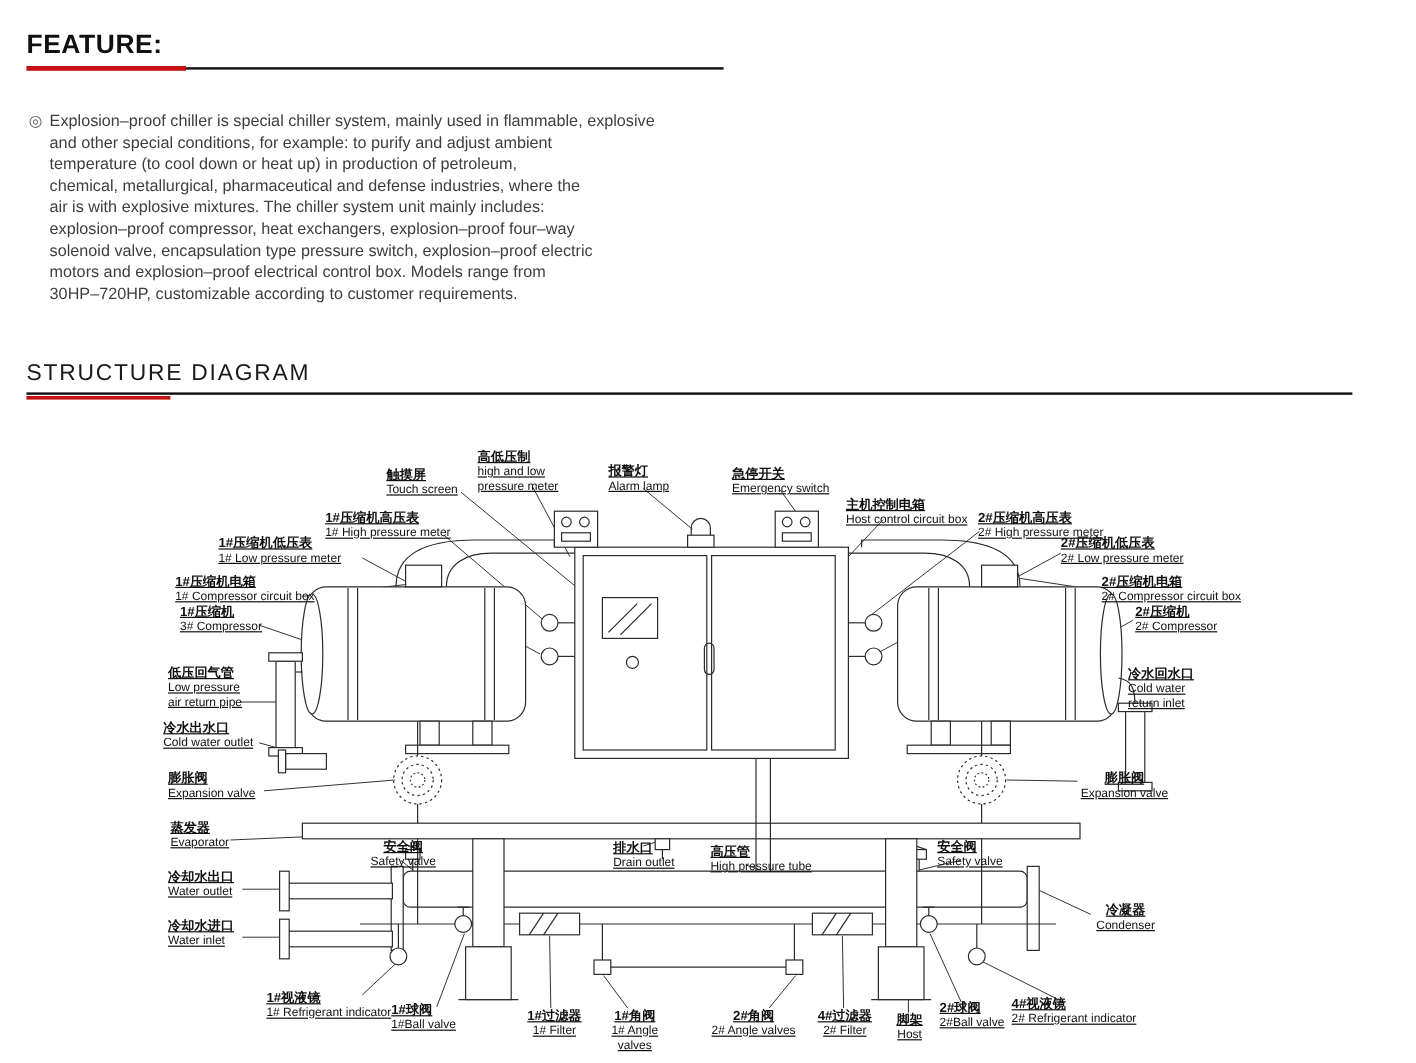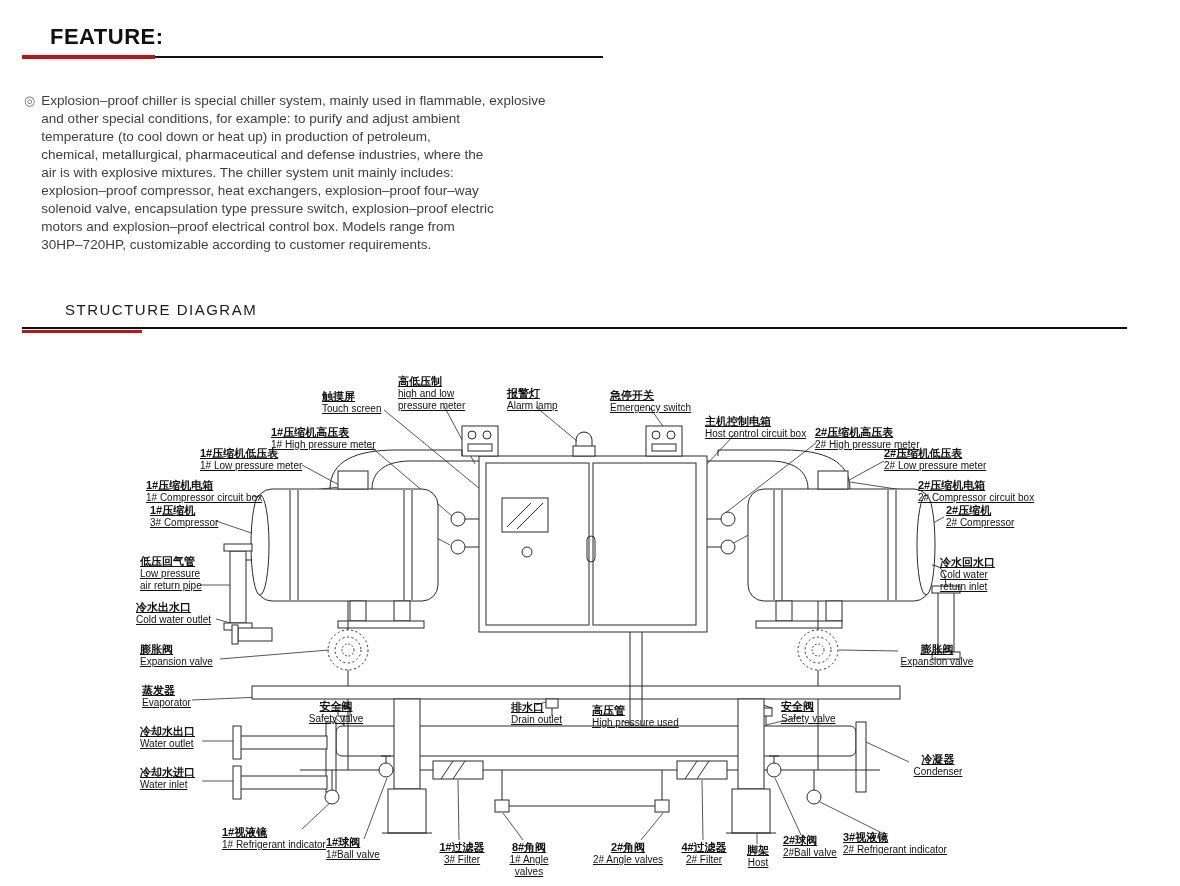--- a/index.html
+++ b/index.html
@@ -1,28 +1,28 @@
 <!DOCTYPE html>
 <html><head>
 <meta charset="utf-8">
 <style>
   * { margin:0; padding:0; box-sizing:border-box; }
   html,body { width:1180px; height:886px; background:#ffffff; overflow:hidden;
     font-family:"Liberation Sans", sans-serif; color:#222; }
   .abs { position:absolute; }
 
-  #feature-title { left:22px; top:24px; font-size:22px; font-weight:bold; letter-spacing:0.5px; color:#101010;margin-left:28px; }
+  #feature-title { left:22px; top:24px; font-size:22px; font-weight:bold; letter-spacing:0.5px; color:#101010; }
   #feature-red   { left:22px; top:55px; width:133px; height:4px; background:#c41212; }
   #feature-rule  { left:155px; top:56px; width:448px; height:2px; background:#101010; }
 
   #feature-para  { left:24px; top:92px; display:flex; gap:6px; }
   #feature-bullet{ font-size:13px; line-height:18px; color:#666; }
   #feature-text  { width:640px; font-size:13.5px; line-height:18px; color:#3e3e3e; white-space:pre-line; }
 
-  #structure-title { left:22px; top:301px; font-size:15px; letter-spacing:1.5px; color:#1a1a1a;margin-left:43px; }
+  #structure-title { left:22px; top:301px; font-size:19px; letter-spacing:1.5px; color:#1a1a1a; }
   #structure-rule  { left:22px; top:327px; width:1105px; height:2px; background:#101010; }
   #structure-red   { left:22px; top:330px; width:120px; height:3px; background:#c41212; }
 
   #diagram-svg { position:absolute; left:0; top:0; }
 
   .lbl { position:absolute; width:max-content; color:#111; }
   .lbl .zh { font-size:11px; font-weight:bold; line-height:13px; white-space:pre-line;text-decoration:underline; }
   .lbl .en { font-size:10px; line-height:12px; text-decoration:underline; white-space:pre-line; }
   .lbl.c { text-align:center; }
 </style>
@@ -296,21 +296,21 @@
     <div class="en">Emergency switch</div>
   </div>
 <div class="lbl" style="left:705px;top:415px">
     <div class="zh">主机控制电箱</div>
     <div class="en">Host control circuit box</div>
   </div>
 <div class="lbl" style="left:271px;top:426px">
     <div class="zh">1#压缩机高压表</div>
     <div class="en">1# High pressure meter</div>
   </div>
-<div class="lbl" style="left:200px;top:447px">
+<div class="lbl" style="left:182px;top:447px">
     <div class="zh">1#压缩机低压表</div>
     <div class="en">1# Low pressure meter</div>
   </div>
 <div class="lbl" style="left:146px;top:479px">
     <div class="zh">1#压缩机电箱</div>
     <div class="en">1# Compressor circuit box</div>
   </div>
 <div class="lbl" style="left:150px;top:504px">
     <div class="zh">1#压缩机</div>
     <div class="en">3# Compressor</div>
@@ -351,48 +351,48 @@
 <div class="lbl" style="left:326px;top:836px">
     <div class="zh">1#球阀</div>
     <div class="en">1#Ball valve</div>
   </div>
 <div class="lbl" style="left:511px;top:701px">
     <div class="zh">排水口</div>
     <div class="en">Drain outlet</div>
   </div>
 <div class="lbl" style="left:592px;top:704px">
     <div class="zh">高压管</div>
-    <div class="en">High pressure used</div>
+    <div class="en">High pressure tube</div>
   </div>
 <div class="lbl c" style="left:436px;top:841px;width:52px">
     <div class="zh">1#过滤器</div>
-    <div class="en">3# Filter</div>
+    <div class="en">1# Filter</div>
   </div>
 <div class="lbl c" style="left:494px;top:841px;width:70px">
-    <div class="zh">8#角阀</div>
+    <div class="zh">1#角阀</div>
     <div class="en">1# Angle valves</div>
   </div>
 <div class="lbl c" style="left:590px;top:841px;width:76px">
     <div class="zh">2#角阀</div>
     <div class="en">2# Angle valves</div>
   </div>
 <div class="lbl c" style="left:676px;top:841px;width:56px">
     <div class="zh">4#过滤器</div>
     <div class="en">2# Filter</div>
   </div>
 <div class="lbl c" style="left:738px;top:844px;width:40px">
     <div class="zh">脚架</div>
     <div class="en">Host</div>
   </div>
 <div class="lbl" style="left:783px;top:834px">
     <div class="zh">2#球阀</div>
     <div class="en">2#Ball valve</div>
   </div>
 <div class="lbl" style="left:843px;top:831px">
-    <div class="zh">3#视液镜</div>
+    <div class="zh">4#视液镜</div>
     <div class="en">2# Refrigerant indicator</div>
   </div>
 <div class="lbl c" style="left:906px;top:753px;width:64px">
     <div class="zh">冷凝器</div>
     <div class="en">Condenser</div>
   </div>
 <div class="lbl" style="left:781px;top:700px">
     <div class="zh">安全阀</div>
     <div class="en">Safety valve</div>
   </div>

